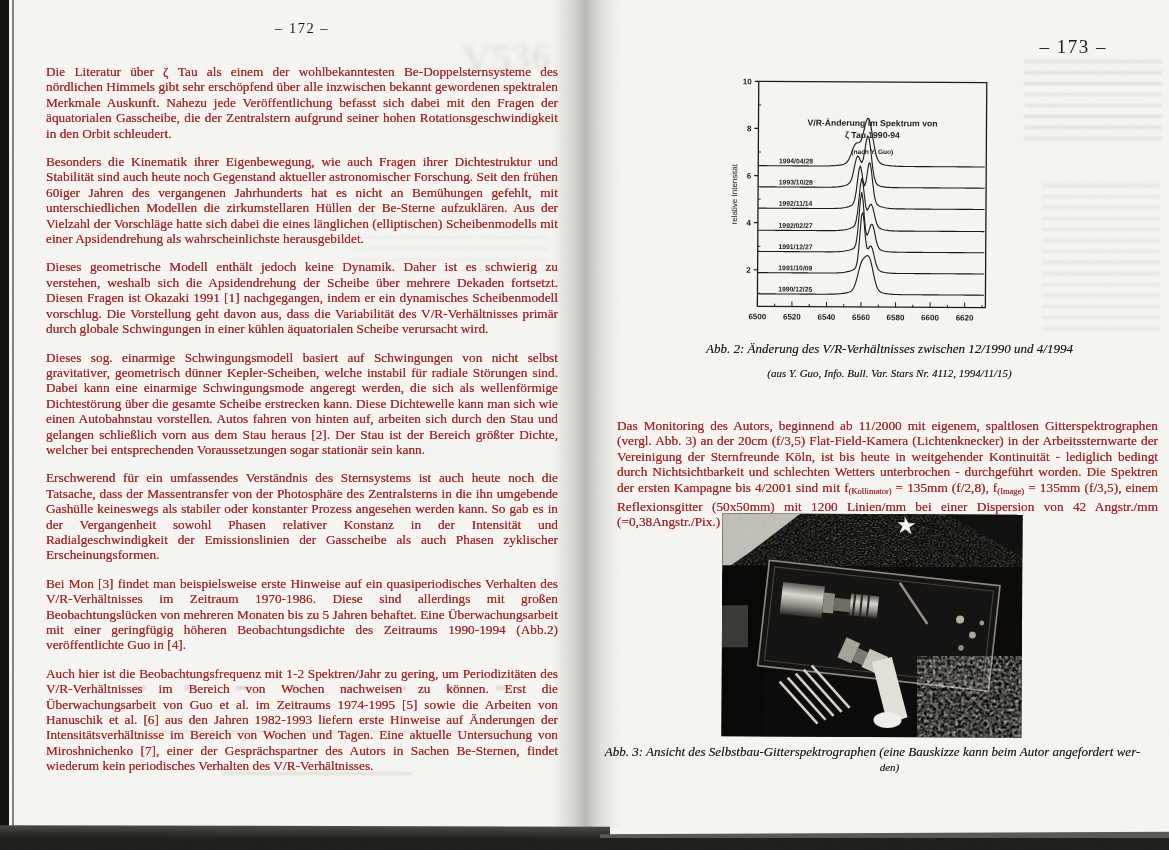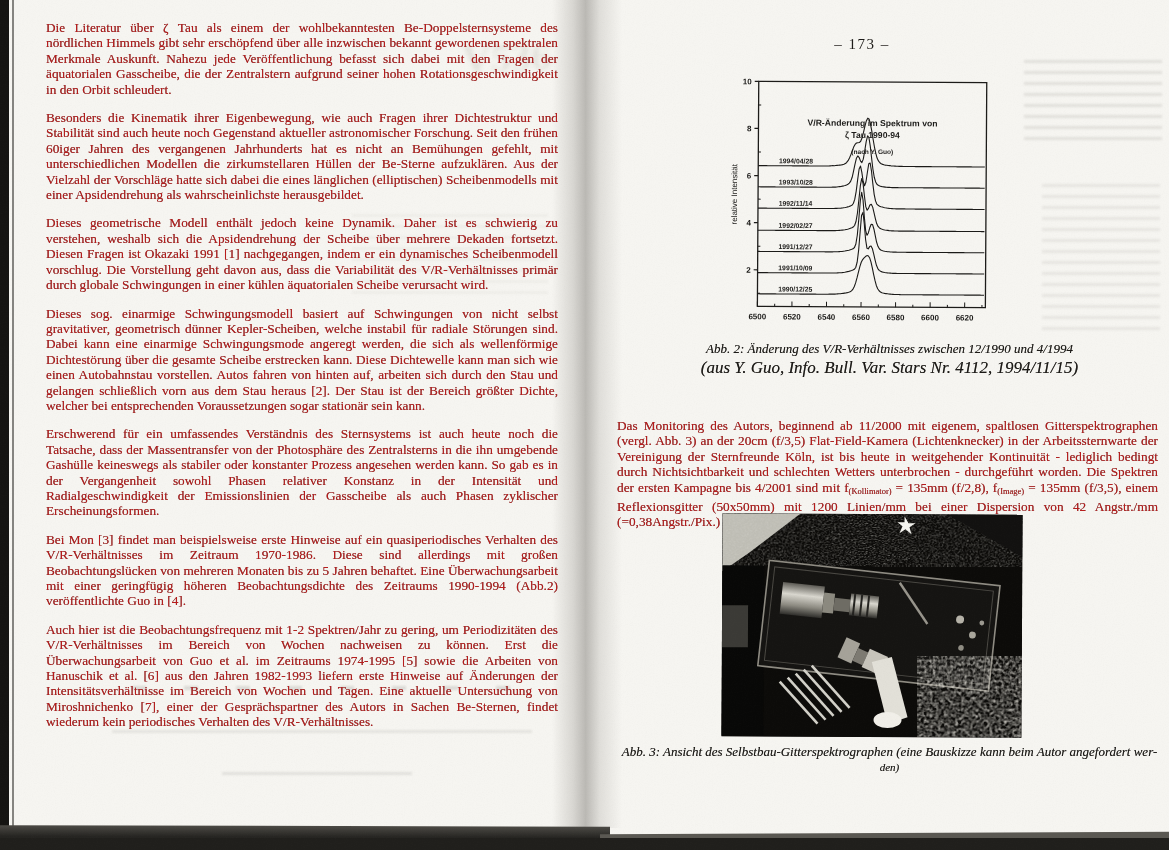--- a/index.html
+++ b/index.html
@@ -31,37 +31,37 @@
   .ghost-chart .gc-line{position:absolute;left:10px;top:74px;width:420px;height:3px;background:rgba(90,88,80,.10);}
   .ghost-chart .gc-cap{position:absolute;left:120px;top:116px;width:190px;height:3px;background:rgba(90,88,80,.12);}
 
   
   .page-left{position:absolute;left:46px;top:20px;width:512px;}
   .page-head{ text-align:center;font-size:14.5px;letter-spacing:1.5px;color:#1c1a17;margin-bottom:27px;}
   .para{text-align:justify;font-size:13.3px;line-height:15.4px;color:#b91c1c;margin:0 0 13px 0;
         text-shadow:0 0 .35px rgba(30,28,25,.65);}
 
   
-  .page-right-head{position:absolute;left:617px;top:36px;width:490px;text-align:center;
-        font-size:15px;letter-spacing:1.5px;color:#1c1a17;}
+  .page-right-head{position:absolute;left:617px;top:36px;width:490px;text-align:right;
+        font-size:19px;letter-spacing:1.5px;color:#1c1a17;}
   .chart-wrap{position:absolute;left:728px;top:68px;width:284px;height:274px;transform:rotate(.35deg);}
   .tick{font:bold 8px "Liberation Sans",sans-serif;fill:#1c1b19;}
   .date{font:bold 6.8px "Liberation Sans",sans-serif;fill:#1c1b19;}
   .ctitle{font:bold 8.6px "Liberation Sans",sans-serif;fill:#1c1b19;text-anchor:middle;}
   .csub{font:bold 6.6px "Liberation Sans",sans-serif;fill:#1c1b19;text-anchor:middle;}
   .ylab{font:8px "Liberation Sans",sans-serif;fill:#1c1b19;text-anchor:middle;}
   .fig-cap{position:absolute;text-align:center;font-style:italic;color:#1c1a17;
            text-shadow:0 0 .35px rgba(30,28,25,.6);font-family:Liberation Serif, serif;}
   .cap2-1{left:617px;top:341px;width:545px;font-size:13px;}
-  .cap2-2{left:617px;top:358px;width:545px;font-size:17px;}
+  .cap2-2{left:617px;top:367px;width:545px;font-size:11px;}
   .mon-para{position:absolute;left:617px;top:394px;width:541px;margin-top:24px;}
   .mon-para sub{font-size:8.5px;vertical-align:-2px;}
   .photo{position:absolute;left:722px;top:514px;width:300px;height:223px;transform:rotate(.3deg);
          background:#0c0b0a;}
-  .cap3-1{left:617px;top:744px;width:545px;font-size:13px;}
+  .cap3-1{left:600px;top:744px;width:545px;font-size:13px;}
   .cap3-2{left:617px;top:761px;width:545px;font-size:11px;}
 
   .noise{position:absolute;left:0;top:0;width:1169px;height:850px;opacity:.05;pointer-events:none;}
 </style>
 </head>
 <body>
 
 <div class="edge-black"></div>
 <div class="edge-line"></div>
 <div class="gutter"></div>
@@ -73,20 +73,21 @@
 <div class="ghost ghost-lines gl-rt"></div>
 <div class="ghost ghost-lines gl-rm"></div>
 <div class="ghost ghost-lines gl-lm"></div>
 <div class="ghost ghost-chart">
   <div class="gc-ticks"></div>
   <div class="gc-line"></div>
   <div class="gc-cap"></div>
 </div>
 
 <div class="page-left">
+  <div class="page-head">– 172 –</div>
   <p class="para">Die Literatur über ζ Tau als einem der wohlbekanntesten Be-Doppelsternsysteme des nördlichen Himmels gibt sehr erschöpfend über alle inzwischen bekannt gewordenen spektralen Merkmale Auskunft. Nahezu jede Veröffentlichung befasst sich dabei mit den Fragen der äquatorialen Gasscheibe, die der Zentralstern aufgrund seiner hohen Rotationsgeschwindigkeit in den Orbit schleudert.</p>
   <p class="para">Besonders die Kinematik ihrer Eigenbewegung, wie auch Fragen ihrer Dichtestruktur und Stabilität sind auch heute noch Gegenstand aktueller astronomischer Forschung. Seit den frühen 60iger Jahren des vergangenen Jahrhunderts hat es nicht an Bemühungen gefehlt, mit unterschiedlichen Modellen die zirkumstellaren Hüllen der Be-Sterne aufzuklären. Aus der Vielzahl der Vorschläge hatte sich dabei die eines länglichen (elliptischen) Scheibenmodells mit einer Apsidendrehung als wahrscheinlichste herausgebildet.</p>
   <p class="para">Dieses geometrische Modell enthält jedoch keine Dynamik. Daher ist es schwierig zu verstehen, weshalb sich die Apsidendrehung der Scheibe über mehrere Dekaden fortsetzt. Diesen Fragen ist Okazaki 1991 [1] nachgegangen, indem er ein dynamisches Scheibenmodell vorschlug. Die Vorstellung geht davon aus, dass die Variabilität des V/R-Verhältnisses primär durch globale Schwingungen in einer kühlen äquatorialen Scheibe verursacht wird.</p>
   <p class="para">Dieses sog. einarmige Schwingungsmodell basiert auf Schwingungen von nicht selbst gravitativer, geometrisch dünner Kepler-Scheiben, welche instabil für radiale Störungen sind. Dabei kann eine einarmige Schwingungsmode angeregt werden, die sich als wellenförmige Dichtestörung über die gesamte Scheibe erstrecken kann. Diese Dichtewelle kann man sich wie einen Autobahnstau vorstellen. Autos fahren von hinten auf, arbeiten sich durch den Stau und gelangen schließlich vorn aus dem Stau heraus [2]. Der Stau ist der Bereich größter Dichte, welcher bei entsprechenden Voraussetzungen sogar stationär sein kann.</p>
   <p class="para">Erschwerend für ein umfassendes Verständnis des Sternsystems ist auch heute noch die Tatsache, dass der Massentransfer von der Photosphäre des Zentralsterns in die ihn umgebende Gashülle keineswegs als stabiler oder konstanter Prozess angesehen werden kann. So gab es in der Vergangenheit sowohl Phasen relativer Konstanz in der Intensität und Radialgeschwindigkeit der Emissionslinien der Gasscheibe als auch Phasen zyklischer Erscheinungsformen.</p>
   <p class="para">Bei Mon [3] findet man beispielsweise erste Hinweise auf ein quasiperiodisches Verhalten des V/R-Verhältnisses im Zeitraum 1970-1986. Diese sind allerdings mit großen Beobachtungslücken von mehreren Monaten bis zu 5 Jahren behaftet. Eine Überwachungsarbeit mit einer geringfügig höheren Beobachtungsdichte des Zeitraums 1990-1994 (Abb.2) veröffentlichte Guo in [4].</p>
   <p class="para">Auch hier ist die Beobachtungsfrequenz mit 1-2 Spektren/Jahr zu gering, um Periodizitäten des V/R-Verhältnisses im Bereich von Wochen nachweisen zu können. Erst die Überwachungsarbeit von Guo et al. im Zeitraums 1974-1995 [5] sowie die Arbeiten von Hanuschik  et al. [6] aus den Jahren 1982-1993 liefern erste Hinweise auf Änderungen der Intensitätsverhältnisse im Bereich von Wochen und Tagen. Eine aktuelle Untersuchung von Miroshnichenko [7], einer der Gesprächspartner des Autors in Sachen Be-Sternen, findet wiederum kein periodisches Verhalten des V/R-Verhältnisses.</p>
 </div>
 
 <div class="page-right-head">– 173 –</div>

